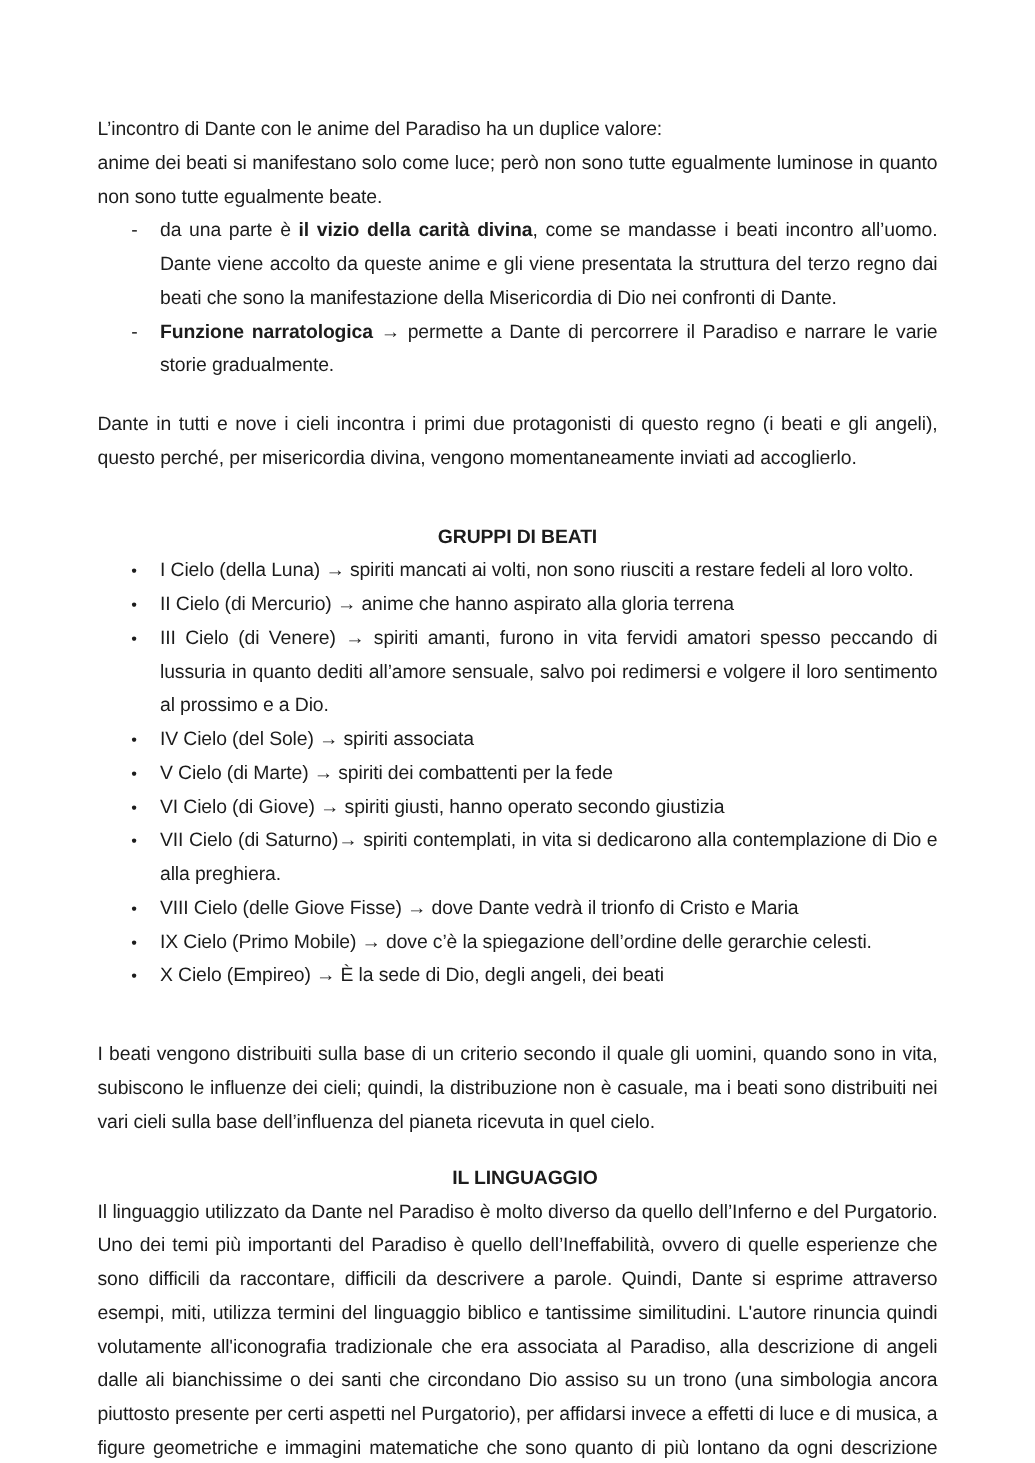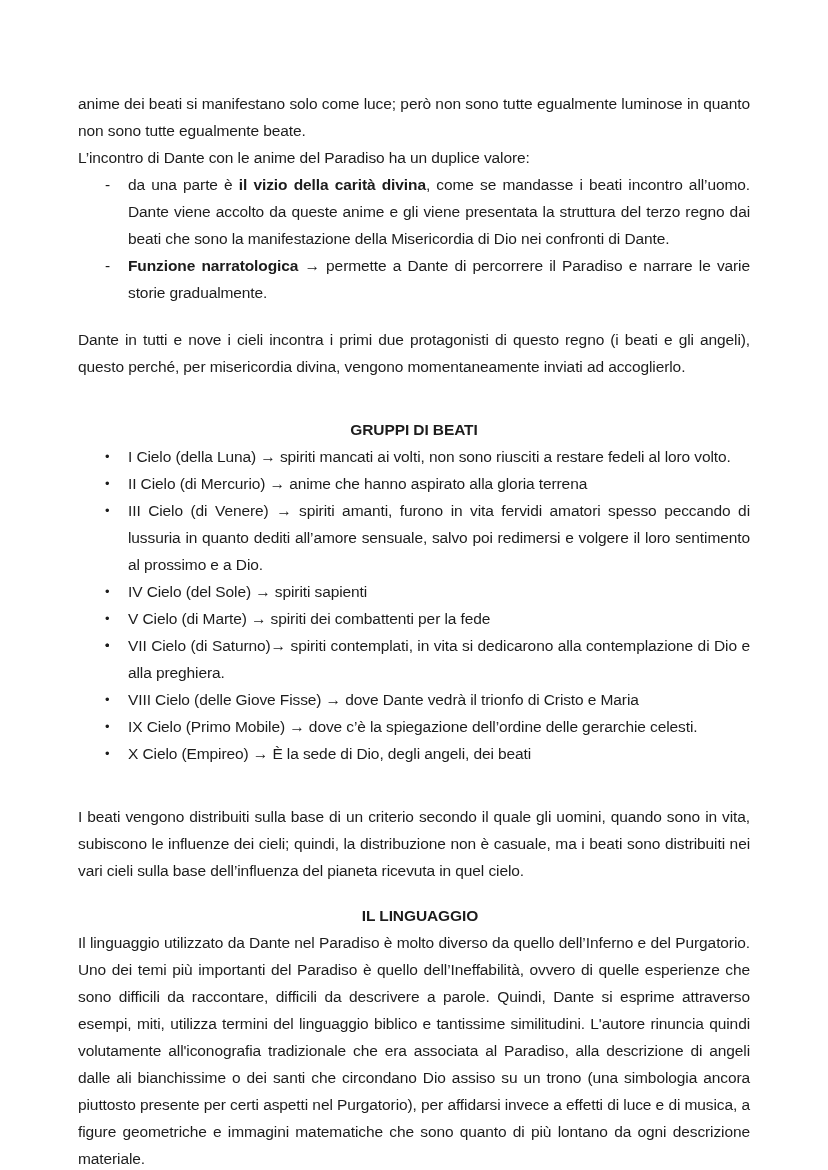--- a/index.html
+++ b/index.html
@@ -57,23 +57,23 @@
   .spacer-sm { height: 20px; }
   .spacer-md { height: 36px; }
   .spacer-xs { height: 18px; }
   strong { font-weight: bold; }
 </style>
 </head>
 <body>
 
 <div class="page">
 
+  <p>L’incontro di Dante con le anime del Paradiso ha un duplice valore:</p>
+
   <p>anime dei beati si manifestano solo come luce; però non sono tutte egualmente luminose in quanto non sono tutte egualmente beate.</p>
-
-  <p>L’incontro di Dante con le anime del Paradiso ha un duplice valore:</p>
 
   <ul class="dash-list">
     <li>
       <span class="marker">-</span>
       <span>da una parte è </span><strong>il vizio della carità divina</strong><span>, come se mandasse i beati incontro all’uomo. Dante viene accolto da queste anime e gli viene presentata la struttura del terzo regno dai beati che sono la manifestazione della Misericordia di Dio nei confronti di Dante.</span>
     </li>
     <li>
       <span class="marker">-</span>
       <span></span><strong>Funzione narratologica</strong><span> → permette a Dante di percorrere il Paradiso e narrare le varie storie gradualmente.</span>
     </li>
@@ -99,30 +99,31 @@
         <span>II Cielo (di Mercurio) → anime che hanno aspirato alla gloria terrena</span>
       </li>
 
       <li>
         <span class="marker">•</span>
         <span>III Cielo (di Venere) → spiriti amanti, furono in vita fervidi amatori spesso peccando di lussuria in quanto dediti all’amore sensuale, salvo poi redimersi e volgere il loro sentimento al prossimo e a Dio.</span>
       </li>
 
       <li>
         <span class="marker">•</span>
-        <span>IV Cielo (del Sole) → spiriti sapienti</span>
+        <span>IV Cielo (del Sole) → spiriti associata</span>
       </li>
 
       <li>
         <span class="marker">•</span>
         <span>V Cielo (di Marte) → spiriti dei combattenti per la fede</span>
       </li>
 
       <li>
         <span class="marker">•</span>
+        <span>VI Cielo (di Giove) → spiriti giusti, hanno operato secondo giustizia</span>
       </li>
 
       <li>
         <span class="marker">•</span>
         <span>VII Cielo (di Saturno)→ spiriti contemplati, in vita si dedicarono alla contemplazione di Dio e alla preghiera.</span>
       </li>
 
       <li>
         <span class="marker">•</span>
         <span>VIII Cielo (delle Giove Fisse) → dove Dante vedrà il trionfo di Cristo e Maria</span>

